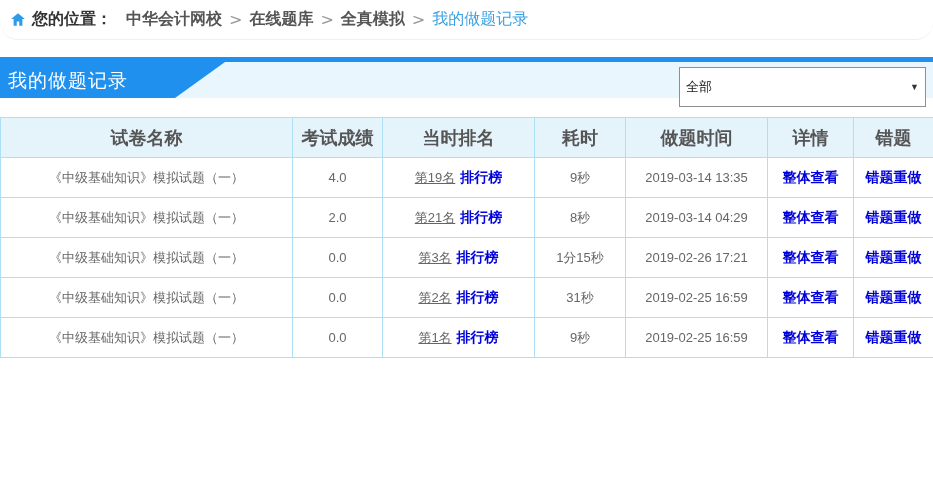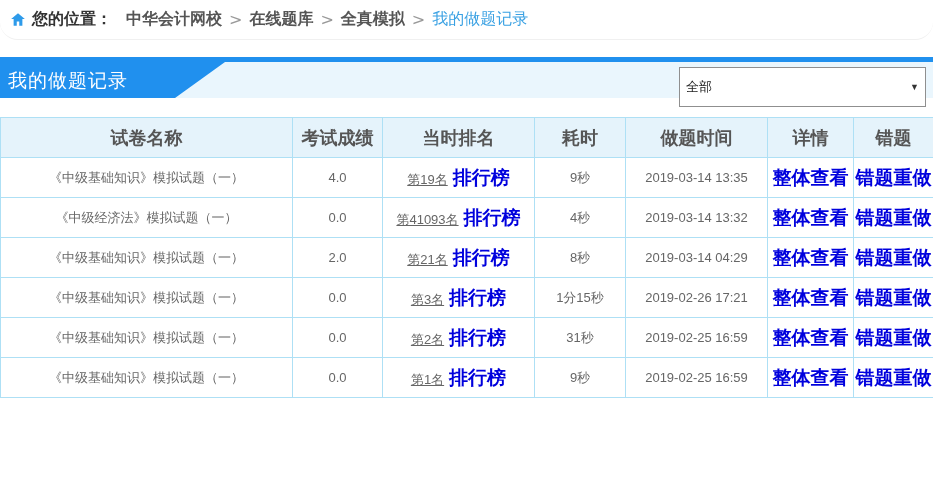--- a/index.html
+++ b/index.html
@@ -91,21 +91,21 @@
   }
   .records td {
     height: 40px;
     font-size: 13px;
     color: var(--text-gray, #666);
     background: #fff;
   }
   .lnk {
     color: var(--link-blue, #0000dd);
     font-weight: bold;
-    font-size: 19px;
+    font-size: 14px;
     text-decoration: none;
     cursor: pointer;
     margin-top: 20px;
   }
   .rank-text { margin-right: 5px; text-decoration: underline; }
 </style>
 </head>
 <body>
 
 <div class="breadcrumb-bar">
@@ -158,29 +158,20 @@
       <tr>
         <td class="c-name">《中级基础知识》模拟试题（一）</td>
         <td class="c-score">4.0</td>
         <td class="c-rank"><span class="rank-text">第19名</span><a class="lnk">排行榜</a></td>
         <td class="c-dur">9秒</td>
         <td class="c-time">2019-03-14 13:35</td>
         <td class="c-detail"><a class="lnk">整体查看</a></td>
         <td class="c-redo"><a class="lnk">错题重做</a></td>
       </tr>
       <tr>
-        <td class="c-name">《中级经济法》模拟试题（一）</td>
-        <td class="c-score">0.0</td>
-        <td class="c-rank"><span class="rank-text">第41093名</span><a class="lnk">排行榜</a></td>
-        <td class="c-dur">4秒</td>
-        <td class="c-time">2019-03-14 13:32</td>
-        <td class="c-detail"><a class="lnk">整体查看</a></td>
-        <td class="c-redo"><a class="lnk">错题重做</a></td>
-      </tr>
-      <tr>
         <td class="c-name">《中级基础知识》模拟试题（一）</td>
         <td class="c-score">2.0</td>
         <td class="c-rank"><span class="rank-text">第21名</span><a class="lnk">排行榜</a></td>
         <td class="c-dur">8秒</td>
         <td class="c-time">2019-03-14 04:29</td>
         <td class="c-detail"><a class="lnk">整体查看</a></td>
         <td class="c-redo"><a class="lnk">错题重做</a></td>
       </tr>
       <tr>
         <td class="c-name">《中级基础知识》模拟试题（一）</td>

